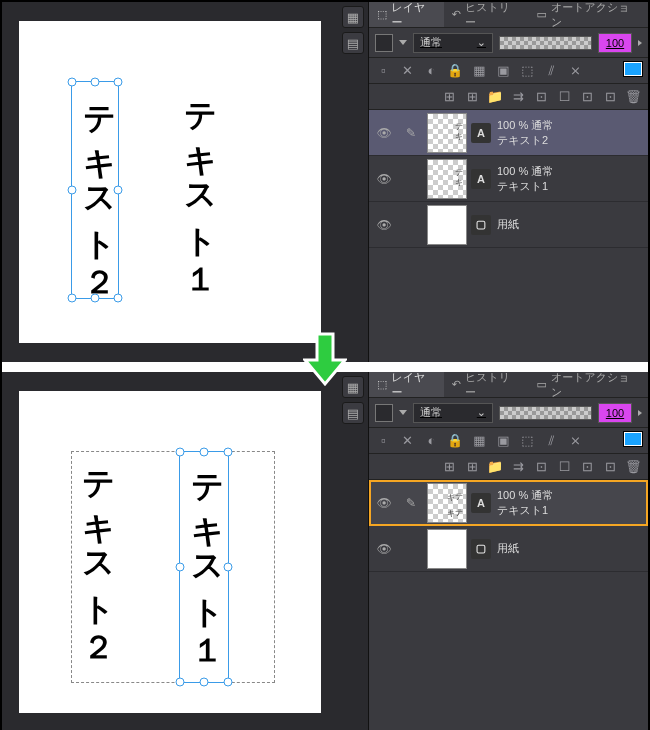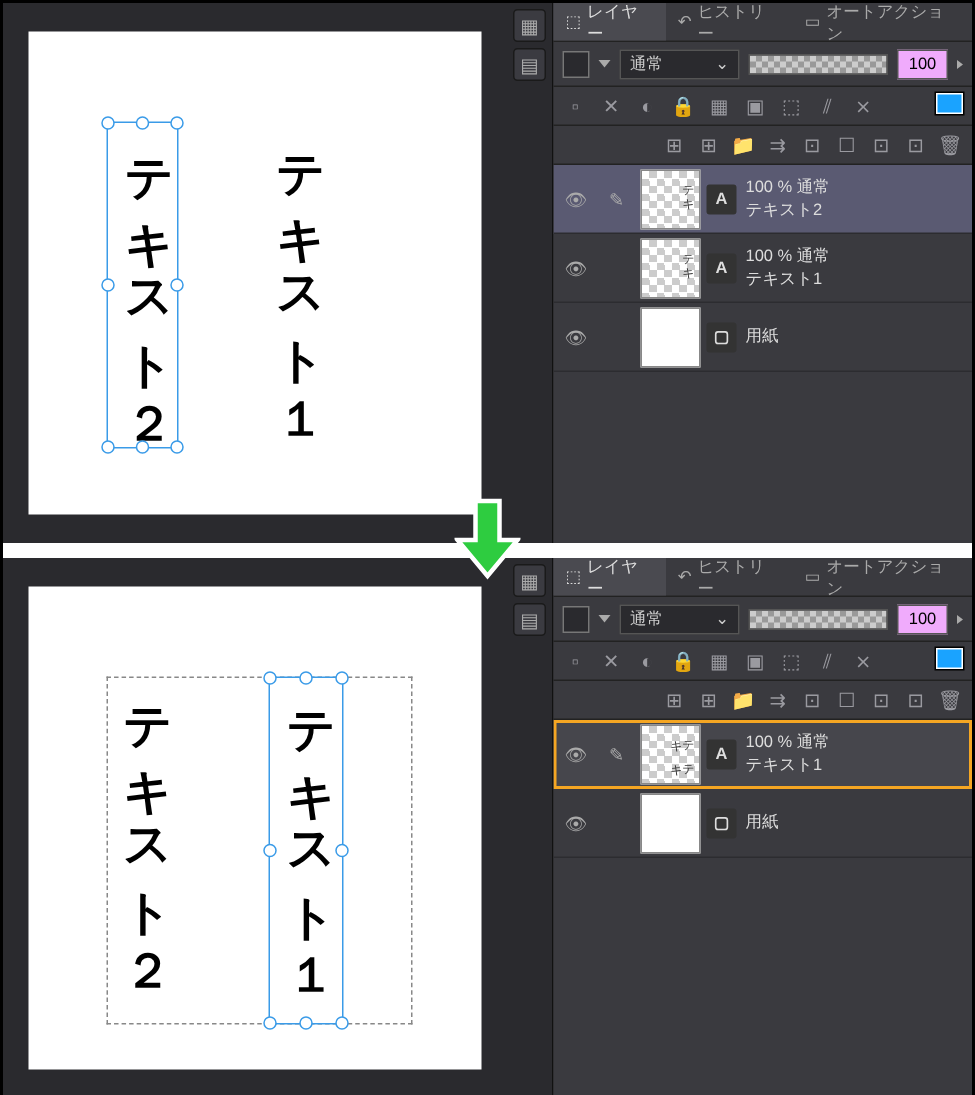--- a/index.html
+++ b/index.html
@@ -27,28 +27,28 @@
   .dashbox {
     position: absolute;
     border: 1px dashed #888;
   }
   .mid-col { width: 30px; background:#2a2a2e; display:flex; flex-direction:column; align-items:center; padding-top:4px; gap:4px;}
   .mid-btn { width:22px; height:22px; background:#3b3b41; border:1px solid #1a1a1a; border-radius:3px; display:flex; align-items:center; justify-content:center; color:#aaa; font-size:13px;}
   .panel { flex:1; background:#3a3a3f; display:flex; flex-direction:column; border-left:1px solid #111;}
   .tabrow { display:flex; align-items:center; height:26px; background:#3a3a3f; border-bottom:1px solid #222;}
   .tab { display:flex; align-items:center; gap:4px; padding:0 8px; height:100%; color:#aaa; font-size:11px;}
   .tab.active { background:#4a4a50; color:#ddd;}
-  .propbar { display:flex; align-items:center; height:30px; padding:0 6px; gap:6px; background:#3a3a3f; border-bottom:1px solid #222;}
+  .propbar { display:flex; align-items:center; height:30px; padding:0 6px; gap:6px; background:#3a3a3f; border-bottom:1px solid #222;text-decoration:underline;}
   .chk { width:18px; height:18px; border:1px solid #777; background:#2a2a2e;}
   .tri { width:0;height:0;border-left:4px solid transparent;border-right:4px solid transparent;border-top:5px solid #aaa; align-self:center;}
   .blendsel { display:flex; align-items:center; background:#2a2a2e; border:1px solid #555; height:20px; padding:0 6px; gap:6px; color:#ccc; font-size:11px; min-width:80px;}
   .opslider { flex:1; height:14px; background:linear-gradient(to right, #888,#888 0%, #fff 0 100%);
     background-image:repeating-conic-gradient(#999 0 25%, #ccc 0 50%);
     background-size:8px 8px; border:1px solid #555;}
-  .opval { width:34px; height:20px; background:#f0abfc; color:#000; font-size:11px; display:flex; align-items:center; justify-content:center; border:1px solid #555;}
+  .opval { width:34px; height:20px; background:#d946ef; color:#000; font-size:11px; display:flex; align-items:center; justify-content:center; border:1px solid #555;}
   .tri2 {width:0;height:0;border-top:3px solid transparent;border-bottom:3px solid transparent;border-left:4px solid #aaa;}
   .iconbar { display:flex; flex-wrap:wrap; padding:4px 6px; gap:7px; background:#3a3a3f; border-bottom:1px solid #222;}
   .iconbar2 { display:flex; flex-wrap:wrap; padding:4px 6px; gap:6px; background:#3a3a3f; border-bottom:1px solid #222; justify-content:flex-end;}
   .ic { width:17px; height:17px; color:#9a9aa0; display:flex; align-items:center; justify-content:center; font-size:13px;}
   .swatch { width:18px; height:14px; background:#1aa3ff; border:1px solid #fff; box-shadow:0 0 0 1px #000; margin-left:auto;}
   .layers { flex:1; background:#3a3a3f; overflow:hidden;}
   .layer-row { display:flex; align-items:center; height:46px; border-bottom:1px solid #2c2c30;}
   .layer-row.selected { background:#5a5a72;}
   .layer-row.highlighted { outline:2px solid #f5a623; outline-offset:-2px; background:#46464c;}
   .vis { width:30px; display:flex; align-items:center; justify-content:center; color:#aaa;}

